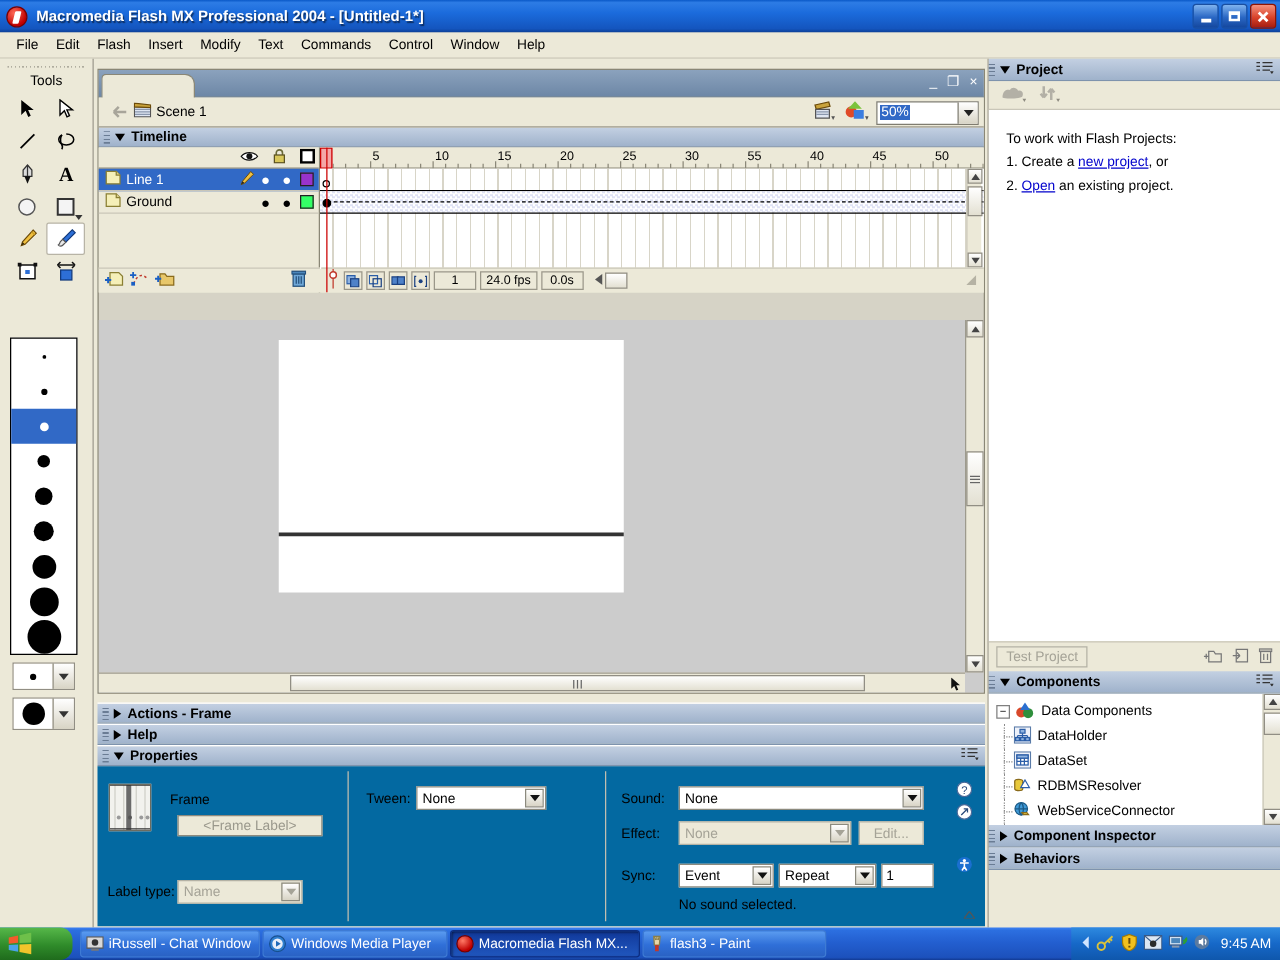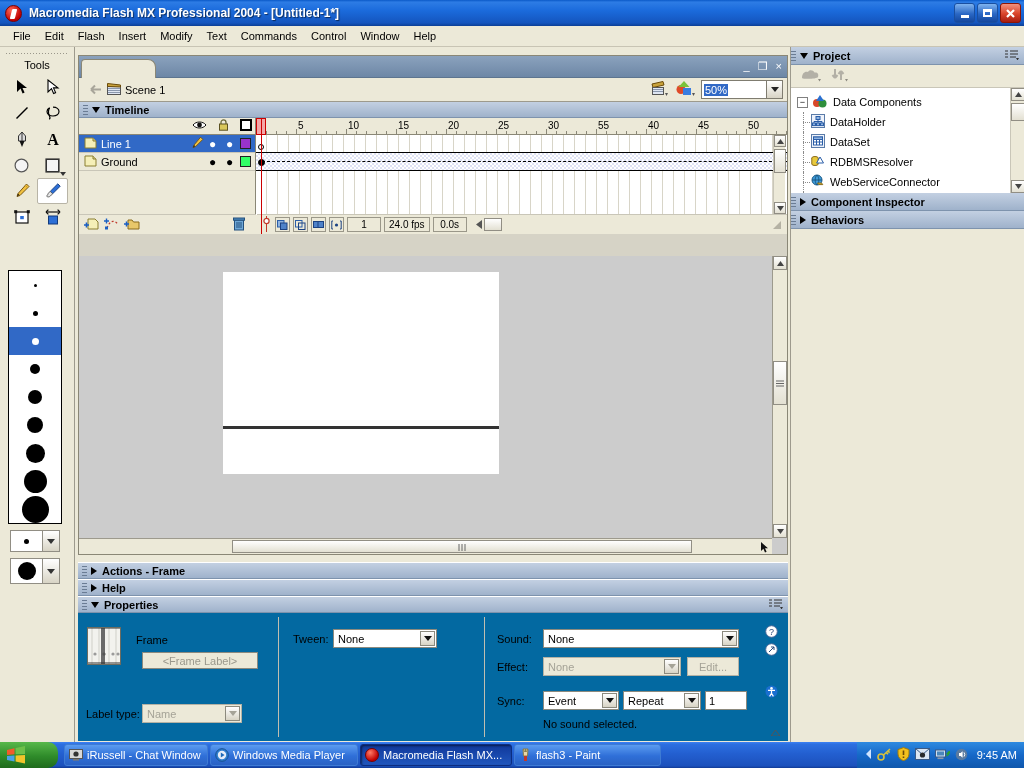--- a/index.html
+++ b/index.html
@@ -937,23 +937,68 @@
       </span>
       <span>
         <svg width="20" height="14" viewBox="0 0 20 14">
             <path d="M4 1 V10 M4 10 L1.5 7 M4 10 L6.5 7" stroke="#b3b0a6" stroke-width="2" fill="none"></path>
             <path d="M10 12 V3 M10 3 L7.5 6 M10 3 L12.5 6" stroke="#b3b0a6" stroke-width="2" fill="none"></path>
             <path d="M14 11 l3 0 l-1.5 2.5 z" fill="#8d8a80"></path>
           </svg>
       </span>
     </div>
 
-
-
-
+    <div class="proj-body" style="height:425px">
+      <div>To work with Flash Projects:</div>
+      <div>
+        <span>1. Create a </span><a href="#">new project</a><span>, or</span>
+      </div>
+      <div>
+        <span>2. </span><a href="#">Open</a><span> an existing project.</span>
+      </div>
+    </div>
+
+    <div class="proj-foot">
+      <span class="tp-btn">Test Project</span>
+      <span style="margin-left:auto;display:flex;gap:8px;align-items:center">
+        <span>
+          <svg width="15" height="13" viewBox="0 0 15 13">
+              <path d="M4 3 H8 L9.3 5 H14 V11.5 H4 Z" fill="none" stroke="#777"></path>
+              <path d="M0 7 H4 M2 5 V9" stroke="#777"></path>
+            </svg>
+        </span>
+        <span>
+          <svg width="13" height="13" viewBox="0 0 13 13">
+              <rect x="3" y="1.5" width="9" height="10" fill="none" stroke="#777"></rect>
+              <path d="M0 6.5 H6 M6 6.5 L3.5 4 M6 6.5 L3.5 9" stroke="#777" fill="none"></path>
+            </svg>
+        </span>
+        <span>
+          <svg width="11" height="13" viewBox="0 0 11 13">
+              <rect x="1.5" y="3" width="8" height="9" fill="none" stroke="#777"></rect>
+              <rect x="0.5" y="1.2" width="10" height="2" fill="none" stroke="#777"></rect>
+              <path d="M4 5 V10 M7 5 V10" stroke="#777"></path>
+            </svg>
+        </span>
+      </span>
+    </div>
+
+
+    <div class="dockbar">
+      <div class="tl-grip"></div>
+      <div class="tri down"></div>
+      <div class="t">Components</div>
+      <span class="panel-menu-ico">
+        <svg width="14" height="10" viewBox="0 0 14 10">
+            <path d="M0 1 H3 M0 4 H3 M0 7 H3" stroke="#333"></path>
+            <path d="M5 1 H13 M5 4 H13 M5 7 H11" stroke="#333"></path>
+            <path d="M11 8 l3 0 l-1.5 2.5 z" fill="#333"></path>
+          </svg>
+      </span>
+    </div>
 
     <div class="comp-body">
       <div class="ctree">
 
         <div class="crow">
           <span class="cexp">−</span>
           <span style="margin-right:5px">
             <svg width="16" height="14" viewBox="0 0 16 14">
                 <circle cx="5" cy="9" r="4" fill="#d8482a"></circle>
                 <circle cx="10.5" cy="9.5" r="4" fill="#2f8f3c"></circle>

